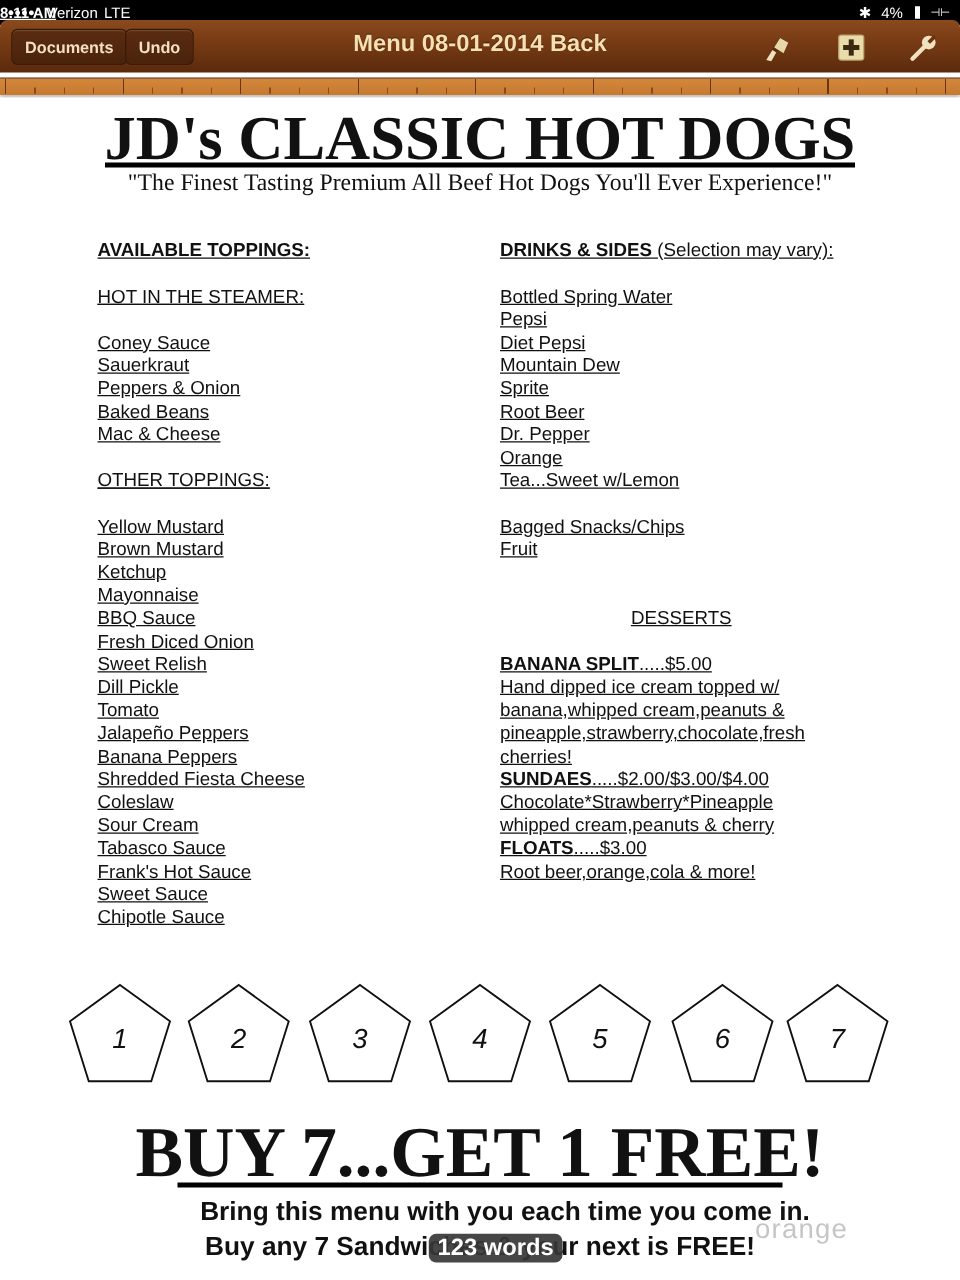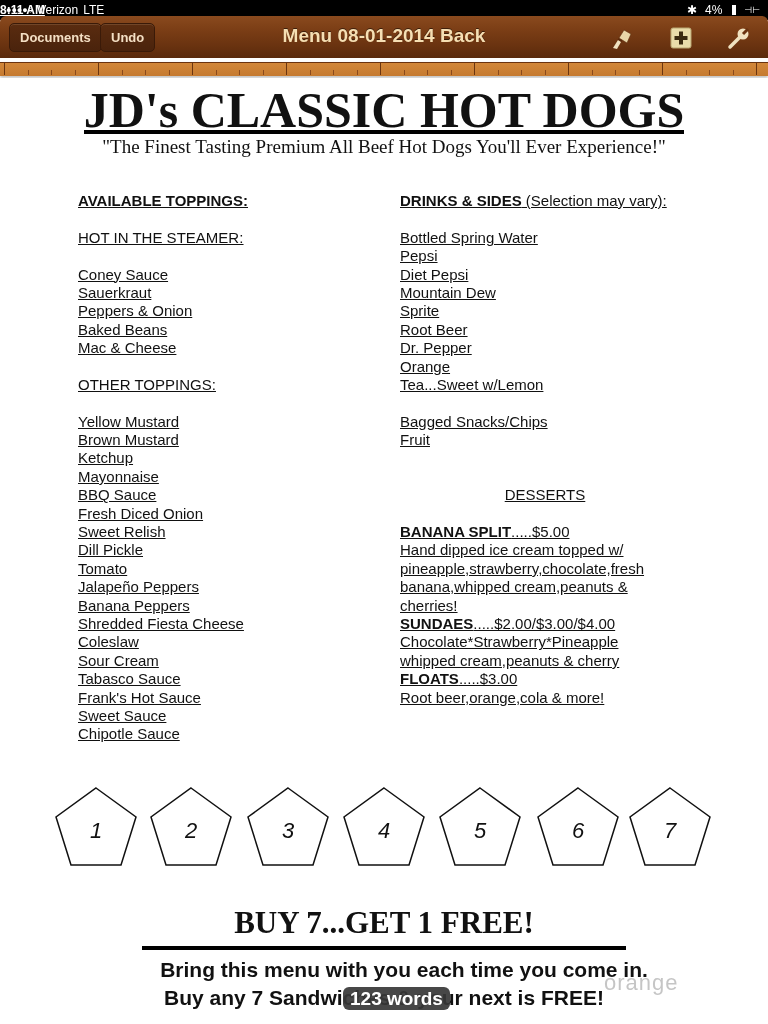--- a/index.html
+++ b/index.html
@@ -55,21 +55,21 @@
   .gap { height: 18.4px; }
   .center-line { text-align: center; width: 290px; }
 
   
   .stamps { position: absolute; left: 54px; top: 708px; width: 660px; height: 84px; }
   .stamp { position: absolute; top: 0; width: 84px; height: 82px; }
   .stamp svg { position: absolute; left: 0; top: 0; }
   .stamp .num { position: absolute; left: 0; right: 0; top: 32px; text-align: center; font-style: italic; font-size: 22px; }
 
   .promo { position: absolute; left: 0; right: 0; top: 820px; text-align: center;
-    font-family: "Liberation Serif", serif; font-weight: bold; font-size: 31px; line-height: 50px; }
+    font-family: "Liberation Serif", serif; font-weight: bold; font-size: 57px; line-height: 50px; }
   .promo-rule { position: absolute; left: 142px; width: 484px; top: 868px; height: 4px; background: #000; }
   .promo-sub { position: absolute; left: 0; right: 0; text-align: center; font-weight: bold; font-size: 21px; }
   .sub1 { top: 880px; padding-left: 40px; }
   .sub2 { top: 908px; }
 
   .wordcount { position: absolute; left: 343px; top: 909px; height: 23px; padding: 0 7px;
     background: rgba(55,55,55,0.92); color: #fff; border-radius: 6px; font-weight: bold; font-size: 19px; line-height: 23px; }
   .watermark { position: absolute; left: 604px; top: 892px; font-size: 22px; color: rgba(150,150,150,0.55); letter-spacing: 1px; }
 </style>
 </head>
@@ -174,22 +174,22 @@
     <div class="line">Tea...Sweet w/Lemon</div>
     <div class="gap"></div>
     <div class="line">Bagged Snacks/Chips</div>
     <div class="line">Fruit</div>
     <div class="gap"></div>
     <div class="gap"></div>
     <div class="line center-line">DESSERTS</div>
     <div class="gap"></div>
     <div class="line"><span class="b">BANANA SPLIT</span><span>.....$5.00</span></div>
     <div class="line">Hand dipped ice cream topped w/</div>
+    <div class="line">banana,whipped cream,peanuts &amp;</div>
     <div class="line">pineapple,strawberry,chocolate,fresh</div>
-    <div class="line">banana,whipped cream,peanuts &amp;</div>
     <div class="line">cherries!</div>
     <div class="line"><span class="b">SUNDAES</span><span>.....$2.00/$3.00/$4.00</span></div>
     <div class="line">Chocolate*Strawberry*Pineapple</div>
     <div class="line">whipped cream,peanuts &amp; cherry</div>
     <div class="line"><span class="b">FLOATS</span><span>.....$3.00</span></div>
     <div class="line">Root beer,orange,cola &amp; more!</div>
   </div>
 
   <div class="stamps">
     <div class="stamp" style="left:0px;">

